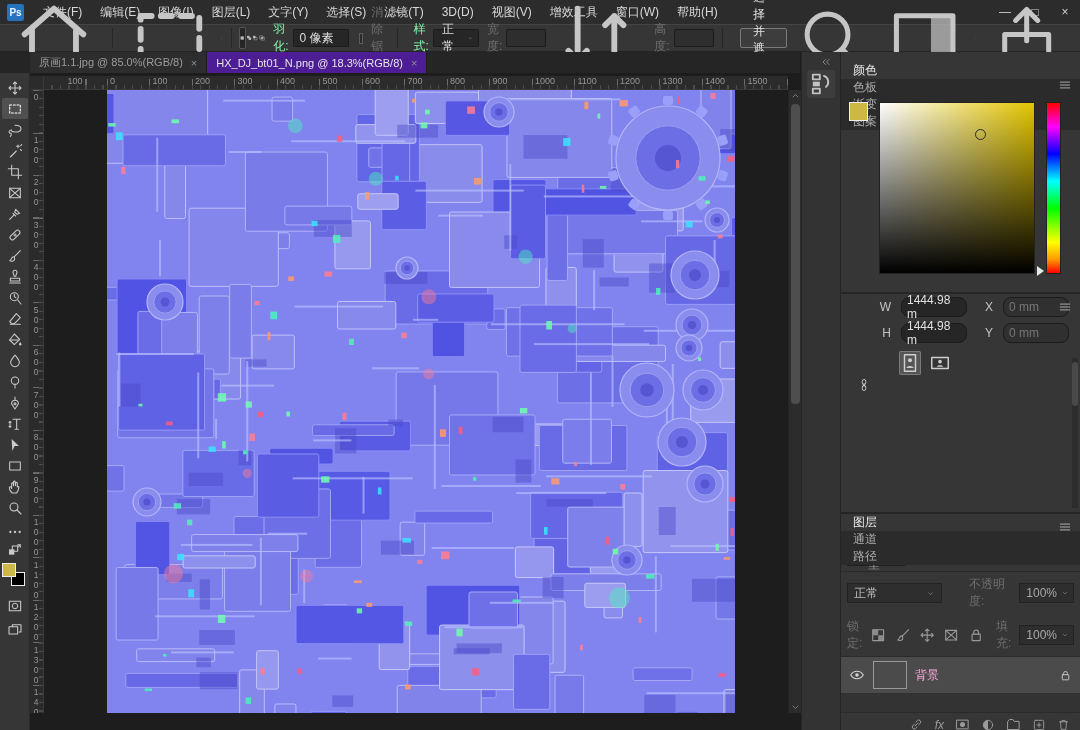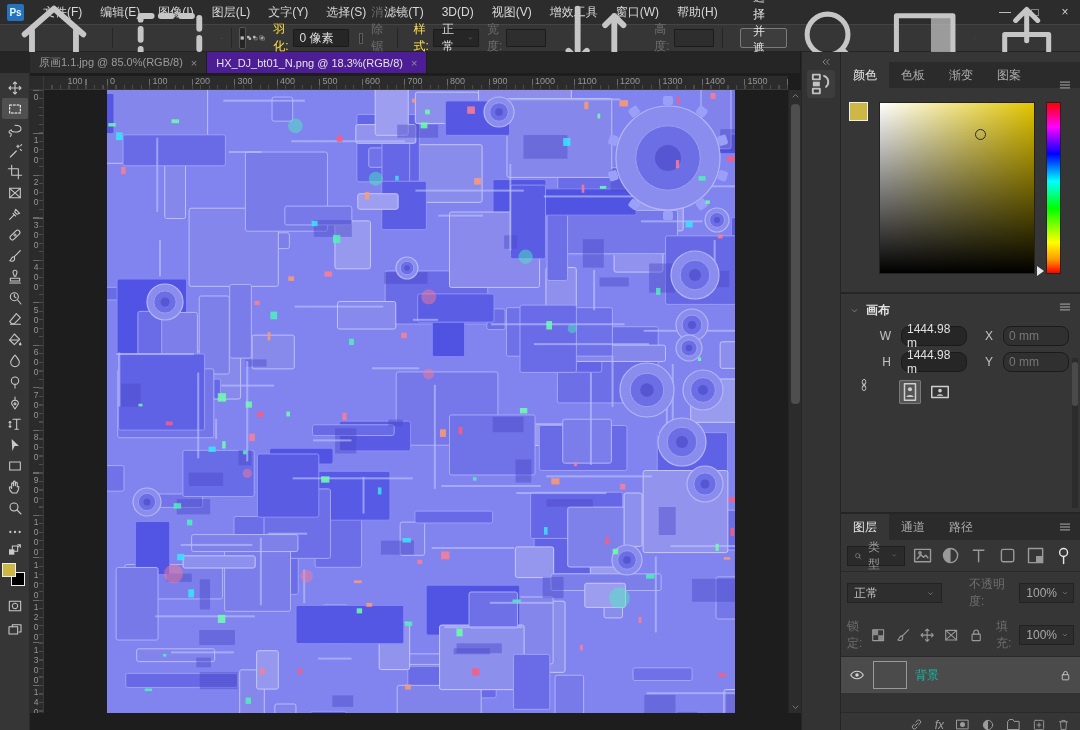--- a/index.html
+++ b/index.html
@@ -18,21 +18,21 @@
   #wincontrols { margin-left:auto; display:flex; height:24px; }
   .winbtn { width:30px; height:24px; display:flex; align-items:center; justify-content:center; color:#cfcfcf; font-size:12px; }
 
   
   #optionsbar { left:0; top:24px; width:1080px; height:28px; background:#363636; border-top:1px solid #444;
                 border-bottom:1px solid #242424; display:flex; align-items:center; }
   .opt-sep { width:1px; height:20px; background:#262626; margin:0 8px; }
   .opt-icon { color:#c6c6c6; padding:0 6px; display:flex; align-items:center; }
   .mode-btn { width:22px; height:22px; display:flex; align-items:center; justify-content:center; color:#bdbdbd; border-radius:2px; }
   .mode-btn.selected { background:#252525; box-shadow:inset 0 0 0 1px #555; }
-  .opt-label { color:#fde047; margin:0 4px 0 8px; }
+  .opt-label { color:#86efac; margin:0 4px 0 8px; }
   .opt-label.disabled, .disabled { color:#6e6e6e; }
   .opt-input { height:18px; background:#262626; border:1px solid #1b1b1b; color:#ddd; padding:0 6px;
                display:flex; align-items:center; min-width:56px; border-radius:1px; }
   .opt-input.disabled { background:#2e2e2e; color:#666; min-width:40px; }
   .opt-select { height:18px; background:#262626; border:1px solid #1b1b1b; color:#ddd; padding:0 4px 0 8px;
                 display:flex; align-items:center; gap:10px; border-radius:1px; }
   .checkbox { width:11px; height:11px; border:1px solid #5c5c5c; background:#2c2c2c; margin-left:10px; }
   #select-mask-btn { height:20px; border:1px solid #7a7a7a; border-radius:2px; color:#e2e2e2;
                      padding:0 12px; display:flex; align-items:center; margin-left:10px; background:#3d3d3d; }
   #opt-right { margin-left:auto; display:flex; align-items:center; gap:6px; padding-right:10px; }
@@ -83,21 +83,21 @@
   #hscroll .scroll-arrow { right:2px; left:auto; top:0; height:15px; }
 
   
   #gutter { left:801px; top:52px; width:39px; height:678px; background:#333; border-left:1px solid #262626; }
   #collapse-arrows { position:absolute; right:8px; top:4px; color:#9a9a9a; }
   #collapsed-panel-btn { position:absolute; left:5px; top:18px; width:28px; height:28px; background:#3d3d3d;
                          border-radius:3px; display:flex; align-items:center; justify-content:center; color:#c3c3c3; }
 
   
   #rightdock { left:840px; top:52px; width:240px; height:678px; background:#363636; border-left:1px solid #252525; }
-  .panel-tabs { display:flex; background:#2b2b2b; height:26px; align-items:stretch; position:relative; }
+  .panel-tabs { display:flex; background:#2b2b2b; height:26px; align-items:stretch; position:relative;flex-direction:column; }
   .panel-tab { padding:0 12px; display:flex; align-items:center; color:#ababab; font-size:12px; background:#2b2b2b; }
   .panel-tab.active { background:#363636; color:#e8e8e8; }
   .panel-menu { position:absolute; right:8px; top:6px; color:#b5b5b5; }
 
   
   #fgbg-mini { position:absolute; left:8px; top:14px; width:34px; height:34px; }
   #fgbg-mini .fg { position:absolute; left:0; top:0; width:19px; height:19px; border:1px solid #eee; }
   #fgbg-mini .bg { position:absolute; left:11px; top:11px; width:19px; height:19px; border:1px solid #eee; background:#000; z-index:-1; }
   #color-field { position:absolute; left:38px; top:14px; width:156px; height:172px; border:1px solid #222; }
   #color-sample-ring { position:absolute; width:11px; height:11px; border:1.5px solid #2b2b2b; border-radius:50%; }
@@ -918,28 +918,20 @@
         <div id="hue-slider"></div>
       </div>
     </div>
 
     <div id="props-panel" style="position:relative;height:220px;border-bottom:2px solid #252525;">
       <span class="panel-menu" style="width:14px">
           <svg class="ic" viewBox="0 0 24 24" fill="none" stroke="currentColor" stroke-width="1.6" stroke-linecap="round" stroke-linejoin="round" width="100%" height="100%">
             <path d="M4 7h16M4 12h16M4 17h16"></path>
           </svg>
         </span>
-      <div class="prop-row" id="canvas-section-header">
-        <span class="caret" style="width:11px">
-            <svg class="ic" viewBox="0 0 24 24" fill="none" stroke="currentColor" stroke-width="1.6" stroke-linecap="round" stroke-linejoin="round" width="100%" height="100%">
-              <path d="M7 10l5 5 5-5"></path>
-            </svg>
-          </span>
-        <span>画布</span>
-      </div>
       <span id="chain-icon" style="width:14px">
           <svg class="ic" viewBox="0 0 24 24" fill="none" stroke="currentColor" stroke-width="1.6" stroke-linecap="round" stroke-linejoin="round" width="100%" height="100%">
             <rect x="9" y="2.5" width="6" height="9" rx="3"></rect>
             <rect x="9" y="12.5" width="6" height="9" rx="3"></rect>
             <path d="M12 9v6"></path>
           </svg>
         </span>
       <div class="prop-row" style="padding:3px 10px 3px 36px;gap:4px">
         <span class="dim-label">W</span>
         <span class="dim-input">1444.98 m</span>
@@ -1097,21 +1089,21 @@
       </div>
       <div id="layer-list">
         <div id="layer-row">
           <span style="width:16px;color:#d5d5d5">
               <svg class="ic" viewBox="0 0 24 24" fill="none" stroke="currentColor" stroke-width="1.6" stroke-linecap="round" stroke-linejoin="round" width="100%" height="100%">
                 <path d="M2.5 12S6 6.5 12 6.5 21.5 12 21.5 12 18 17.5 12 17.5 2.5 12 2.5 12z"></path>
                 <circle cx="12" cy="12" r="2.6" fill="currentColor" stroke="none"></circle>
               </svg>
             </span>
           <span id="layer-thumb"></span>
-          <span style="color:#14b8a6">背景</span>
+          <span style="color:#f9a8d4">背景</span>
           <span style="width:13px;margin-left:auto;color:#cfcfcf">
               <svg class="ic" viewBox="0 0 24 24" fill="none" stroke="currentColor" stroke-width="1.6" stroke-linecap="round" stroke-linejoin="round" width="100%" height="100%">
                 <rect x="6" y="10.5" width="12" height="9.5" rx="1"></rect>
                 <path d="M8.5 10.5V8a3.5 3.5 0 017 0v2.5"></path>
               </svg>
             </span>
         </div>
       </div>
       <div id="layers-footer">
         <span style="width:15px">

